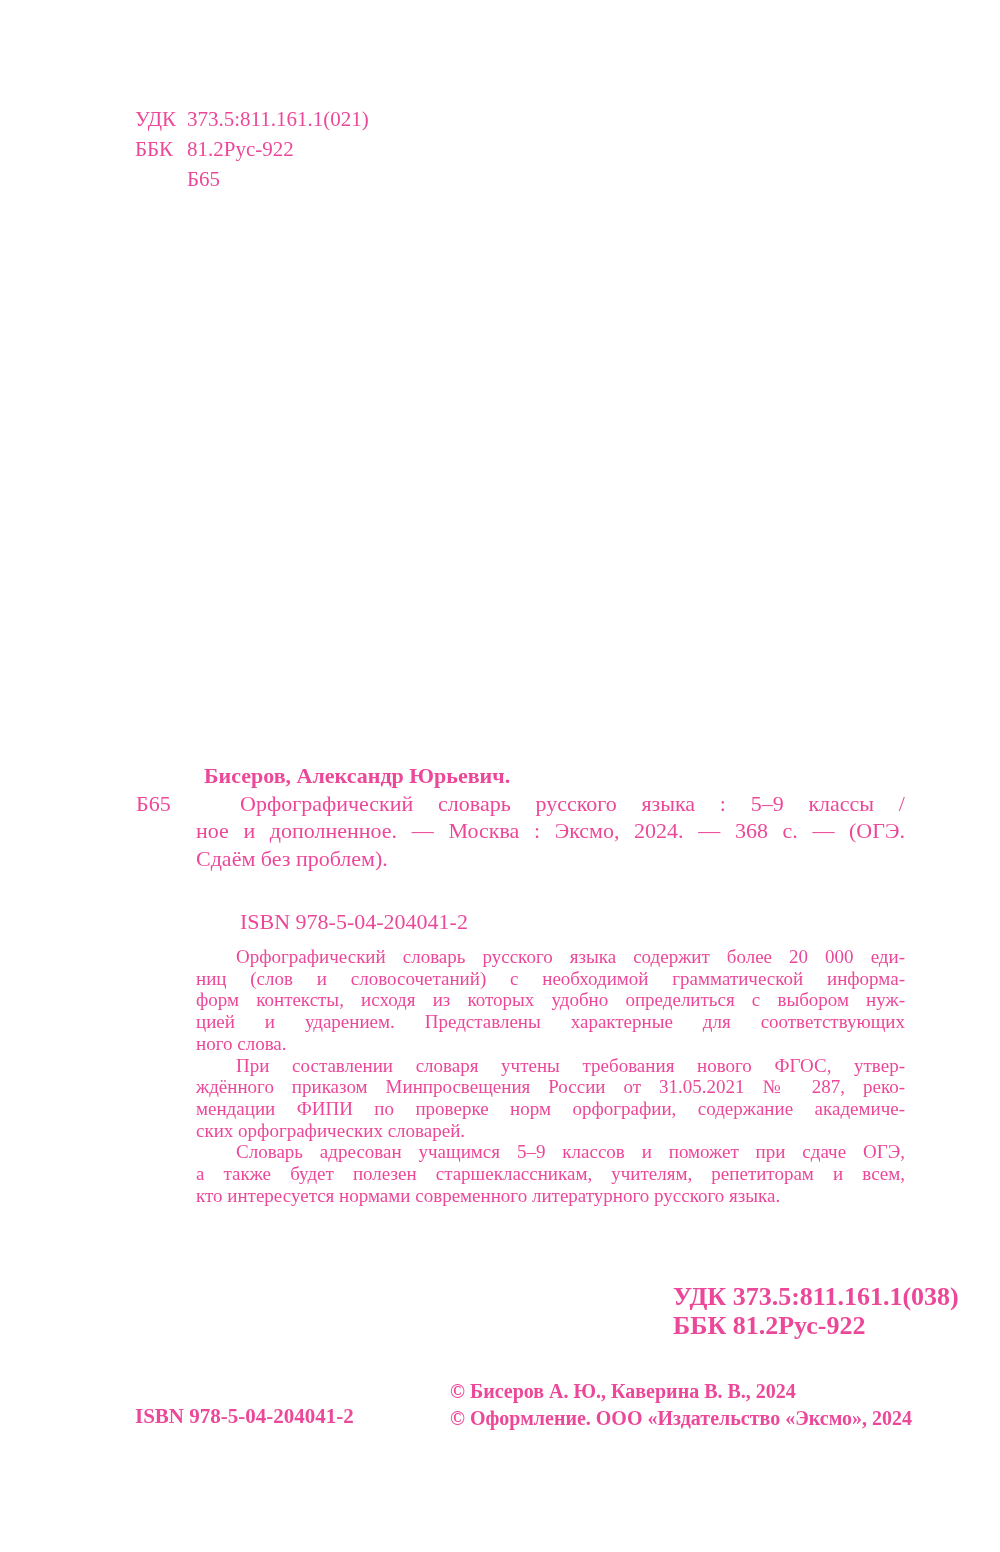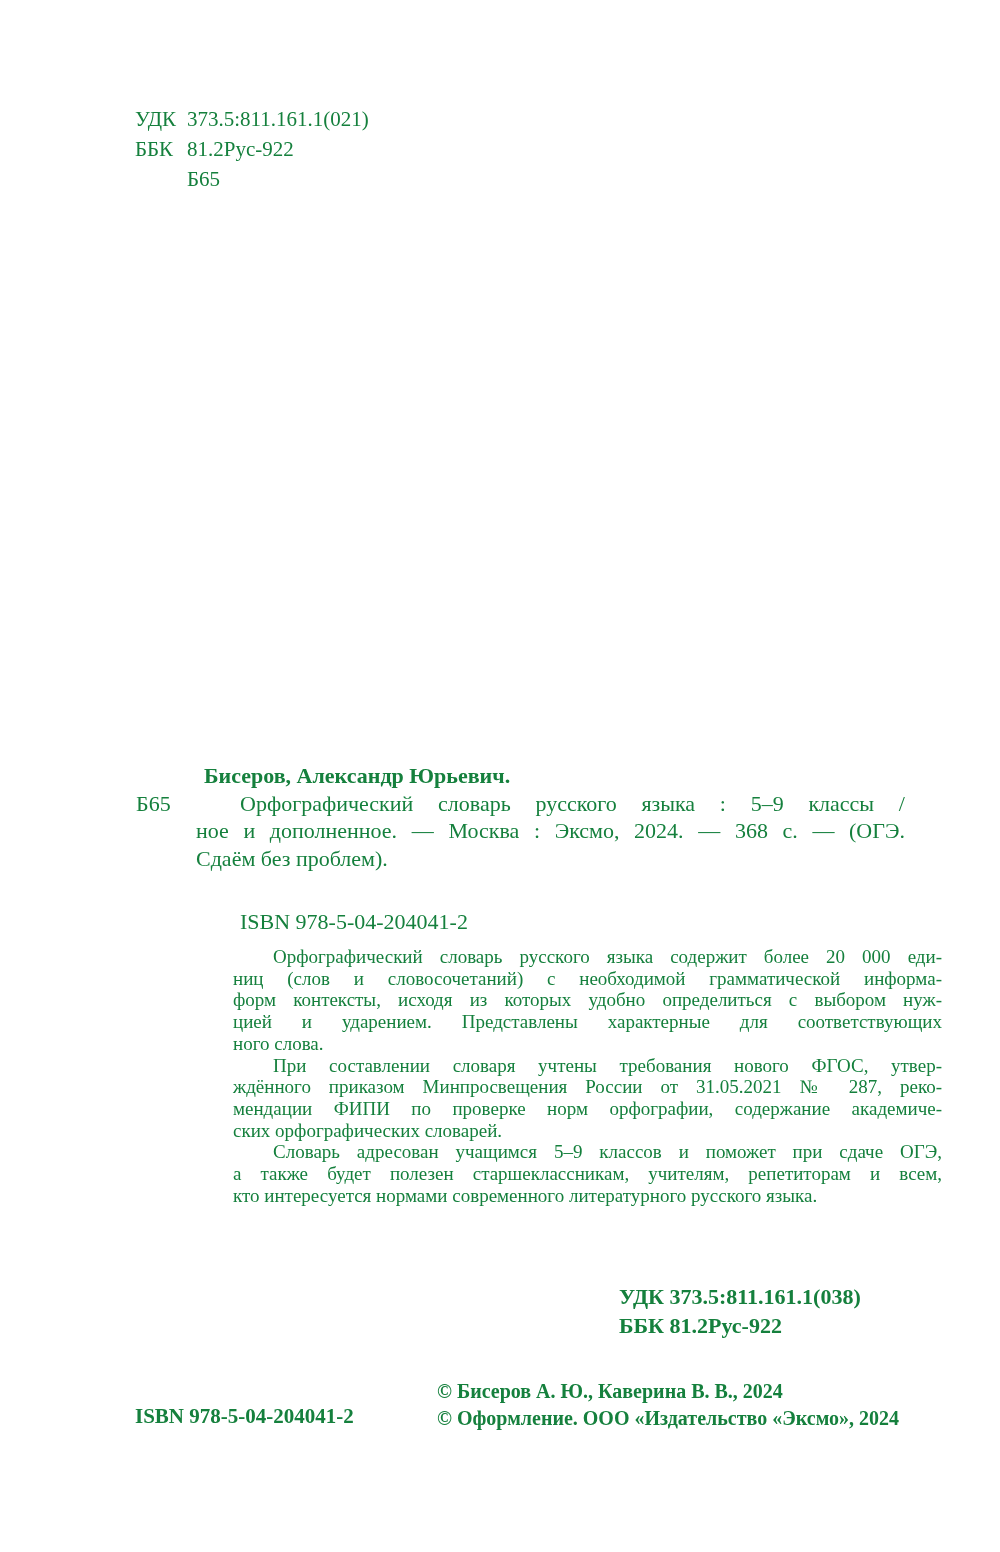--- a/index.html
+++ b/index.html
@@ -5,21 +5,21 @@
   html, body {
     margin: 0;
     padding: 0;
     background: #e8e8e8;
   }
   .page {
     position: relative;
     width: 1000px;
     height: 1552px;
     background: #ffffff;
-    color: #15803d;
+    color: #ec4899;
     font-family: "Liberation Serif", "DejaVu Serif", serif;
     overflow: hidden;
   }
   
   .top-block {
     position: absolute;
     left: 135px;
     top: 104px;
     font-size: 21px;
     line-height: 30px;
@@ -57,45 +57,44 @@
     white-space: nowrap;
   }
   
   .annotation {
     position: absolute;
     left: 196px;
     top: 946px;
     width: 709px;
     font-size: 19px;
     line-height: 21.7px;
-    margin-left: 37px;
   }
   .annotation .ind { padding-left: 40px; }
   
   .codes-bottom {
     position: absolute;
-    left: 619px;
+    left: 673px;
     top: 1282px;
-    font-size: 22px;
+    font-size: 26px;
     line-height: 29px;
     font-weight: 700;
     white-space: nowrap;
   }
   
   .footer-isbn {
     position: absolute;
     left: 135px;
     top: 1404px;
     font-size: 21px;
     font-weight: 700;
     white-space: nowrap;
   }
   .footer-copy {
     position: absolute;
-    left: 437px;
+    left: 450px;
     top: 1378px;
     font-size: 20px;
     line-height: 27px;
     font-weight: 700;
     white-space: nowrap;
   }
 </style>
 </head>
 <body>
 

